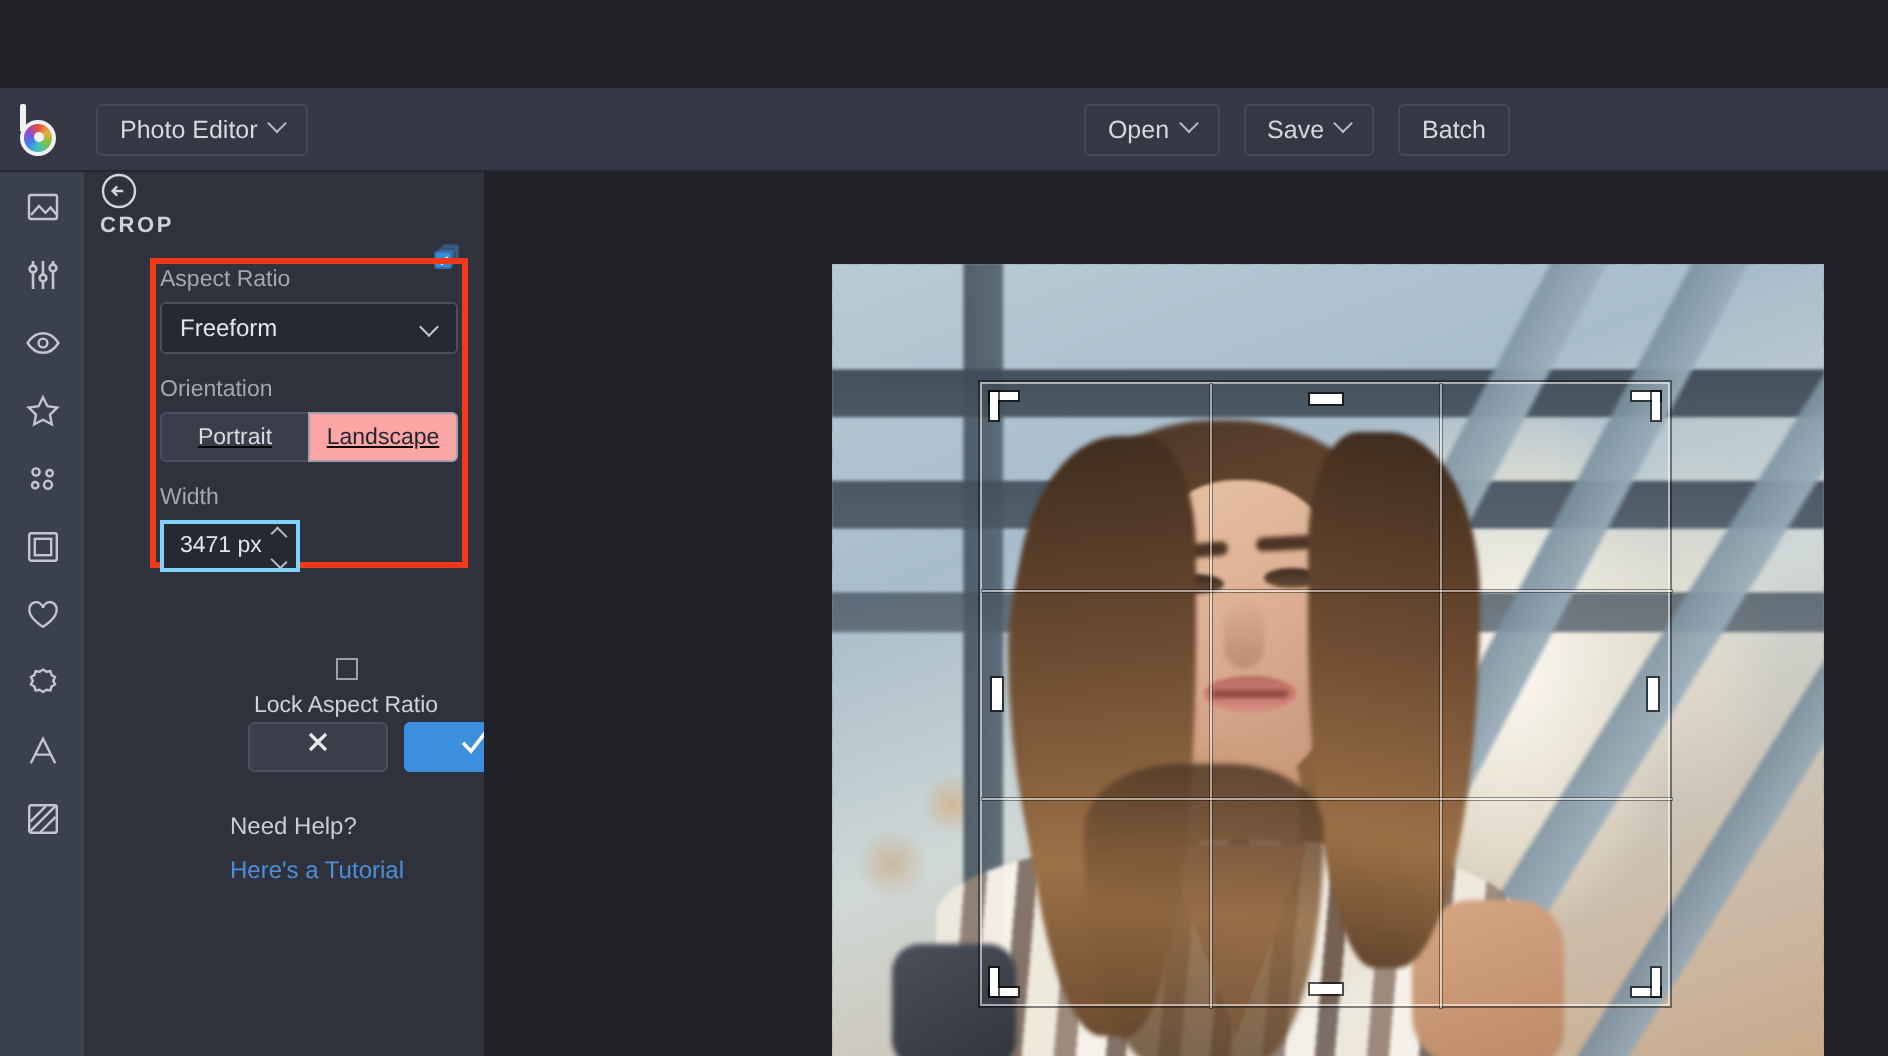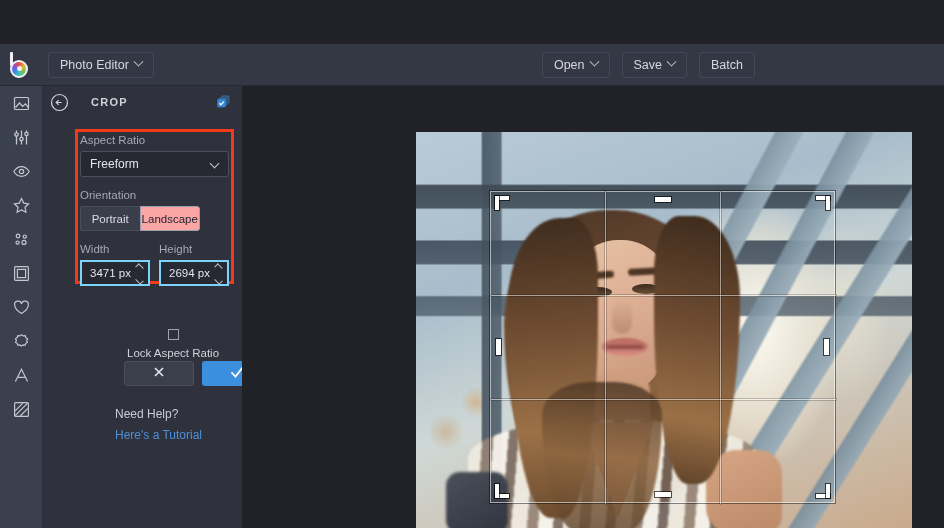--- a/index.html
+++ b/index.html
@@ -66,22 +66,22 @@
     display: flex; align-items: center; justify-content: center;
   }
   .rail-item svg { display: block; }
 
   
   .panel {
     position: absolute; top: 42px; left: 42px; width: 200px; height: 486px;
     background: #2f323d;
   }
   .panel-head {
-    height: 32px; display: flex; align-items: center;
-    padding: 0 10px 0 8px; gap: 22px;
+    height: 32px; display: flex; 
+    padding: 0 10px 0 8px; gap: 2px; flex-direction: column;
   }
   .back-btn { width: 19px; height: 19px; flex: none; }
   .panel-title {
     color: #cfd2d9; font-size: 11px; letter-spacing: 1.3px; font-weight: 600;
   }
   .dup-icon { margin-left: auto; width: 16px; height: 16px; }
 
   .redbox {
     position: absolute; left: 33px; top: 43px; width: 159px; height: 155px;
     border: 3px solid #f4391b; pointer-events: none;
@@ -98,21 +98,21 @@
     color: #e3e5ea; font-size: 12px;
   }
   .select .chev2 {
     position: absolute; right: 10px; top: 8px;
     width: 7px; height: 7px;
     border-right: 1.5px solid #c3c6cf; border-bottom: 1.5px solid #c3c6cf;
     transform: rotate(45deg);
   }
   .gap { height: 12px; }
 
-  .segment { display: flex; width: 120px; height: 25px; }
+  .segment { display: flex; width: 149px; height: 25px; text-decoration: underline; }
   .seg {
     flex: 1; display: flex; align-items: center; justify-content: center;
     font-size: 11.5px; color: #d9dbe1;
     background: #3a3e4a; border: 1px solid #4a4f5e;
   }
   .seg:first-child { border-radius: 3px 0 0 3px; border-right: none; }
   .seg:last-child { border-radius: 0 3px 3px 0; }
   .seg.active { background: #fca5a5; color: #23262e; border-color: #9ba1b0; }
 
   .dims { display: flex; gap: 9px; width: 149px; }
@@ -493,30 +493,20 @@
         <div class="dim">
           <span class="fld-label">Width</span>
           <div class="num">
             <span>3471 px</span>
             <span class="steppers">
               <span class="st-up"></span>
               <span class="st-dn"></span>
             </span>
           </div>
         </div>
-        <div class="dim">
-          <span class="fld-label">Height</span>
-          <div class="num">
-            <span>2694 px</span>
-            <span class="steppers">
-              <span class="st-up"></span>
-              <span class="st-dn"></span>
-            </span>
-          </div>
-        </div>
       </div>
     </div>
 
     <div class="lockrow">
       <span class="cbox"></span>
       <span class="lock-label">Lock Aspect Ratio</span>
     </div>
 
     <div class="actions">
       <div class="act cancel">

